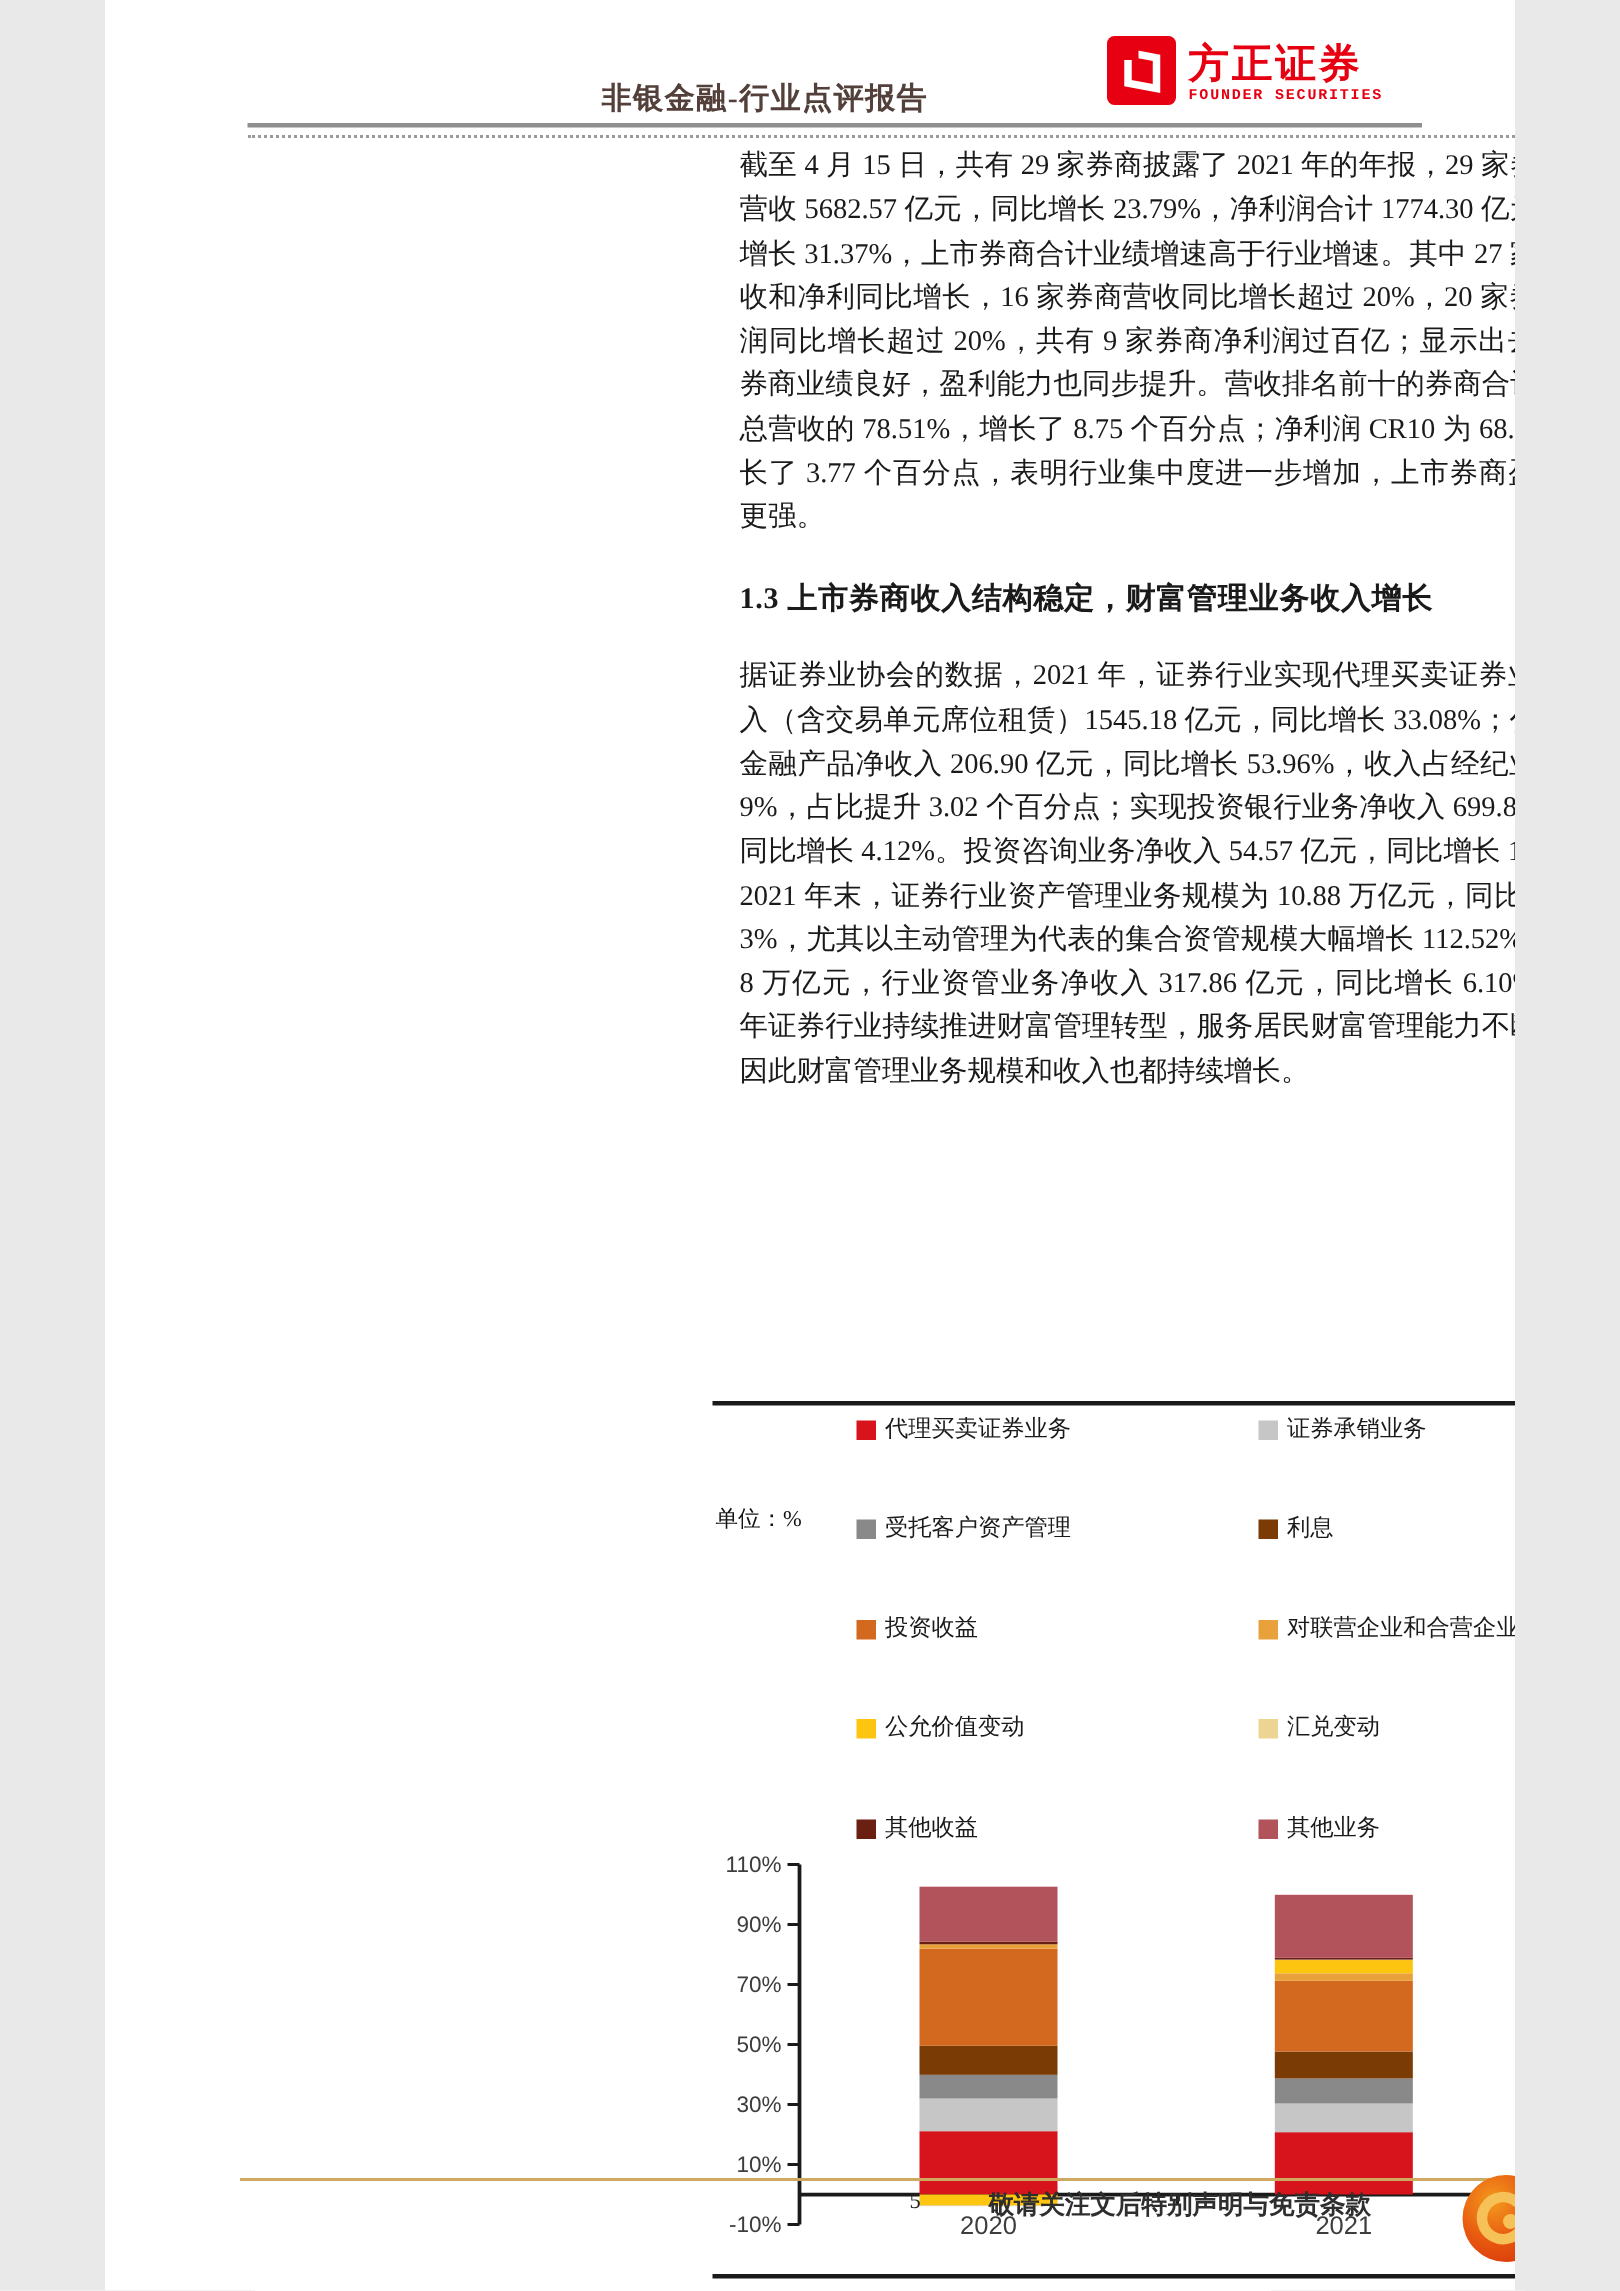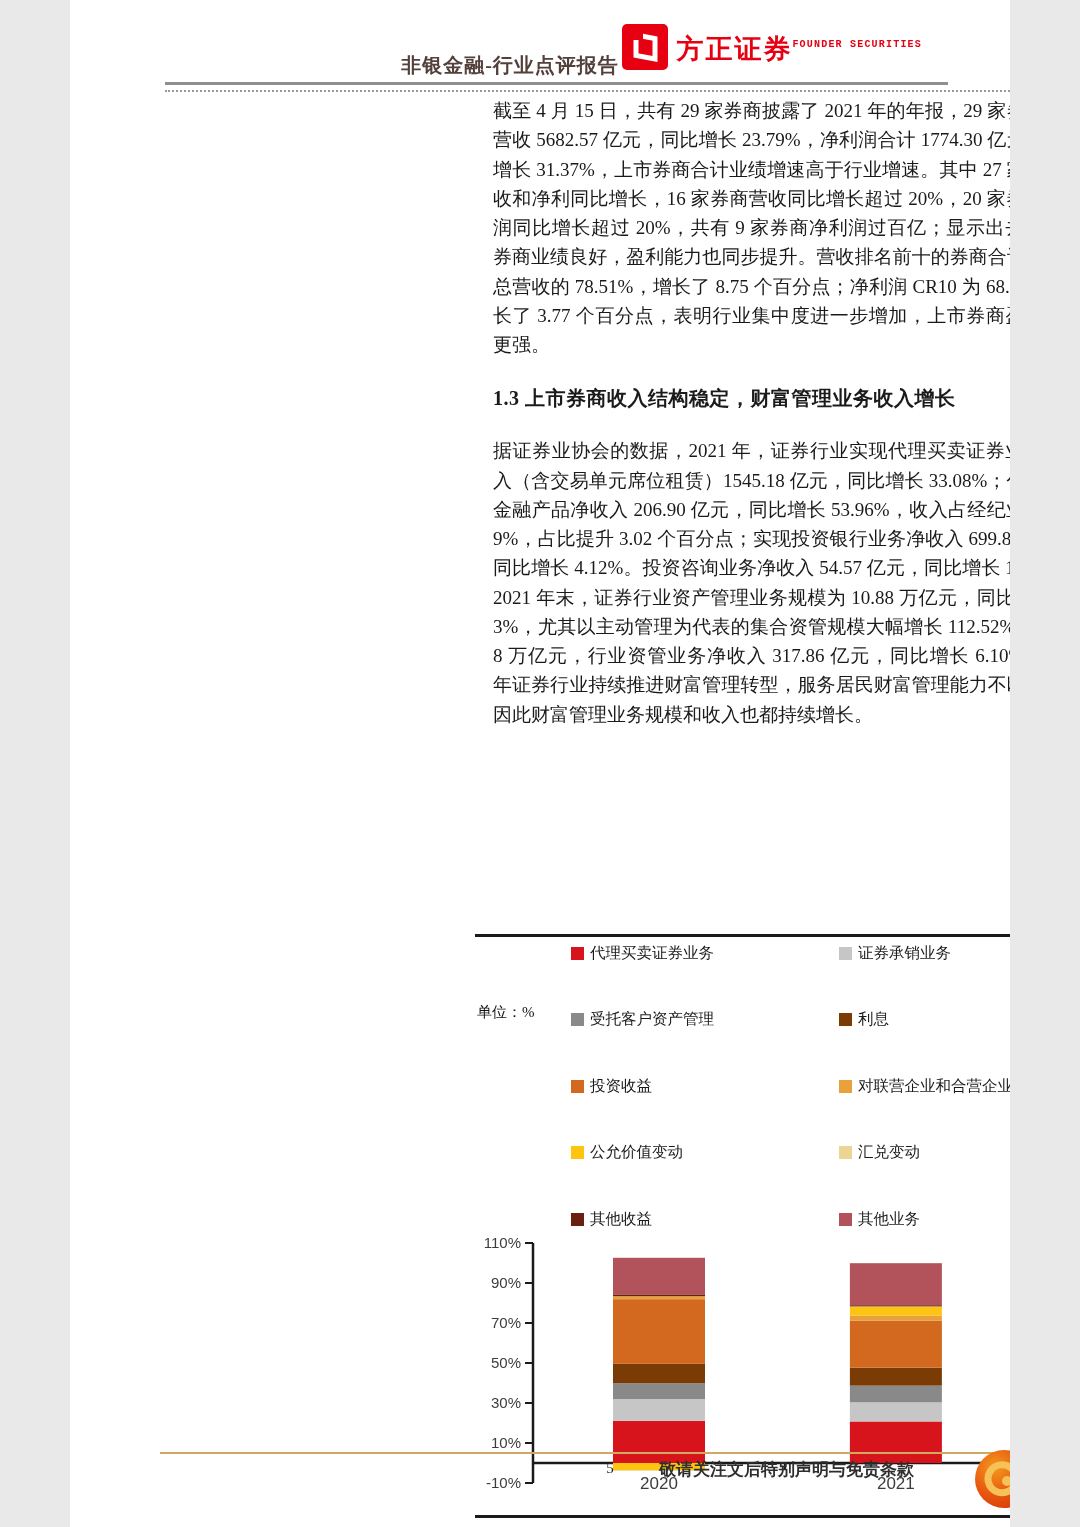--- a/index.html
+++ b/index.html
@@ -7,21 +7,21 @@
     position:relative;width:940px;height:1527px;background:#ffffff;
     margin:0 auto;overflow:hidden;
     font-family:"Liberation Serif","DejaVu Serif",serif;color:#1a1a1a;
   }
   
   .hdr-title{
     position:absolute;top:52px;left:0;width:880px;text-align:center;
     font-size:20px;font-weight:700;color:#53403a;letter-spacing:1px;
   }
   .hdr-logo{position:absolute;top:24px;right:88px;display:flex;align-items:center;gap:8px;}
-  .hdr-logo .brand{display:flex;flex-direction:row;line-height:1;}
+  .hdr-logo .brand{display:flex;flex-direction:column;line-height:1;}
   .brand-cn{font-family:"Liberation Sans","DejaVu Sans",sans-serif;font-size:27px;font-weight:700;color:#e60012;letter-spacing:2px;}
   .brand-en{font-family:Liberation Mono, monospace;font-size:10px;font-weight:700;color:#e60012;letter-spacing:1.2px;margin-top:4px;}
   .hdr-rule-solid{position:absolute;top:82px;left:95px;width:783px;height:3px;background:#8f8f8f;}
   .hdr-rule-dotted{position:absolute;top:90px;left:95px;width:905px;border-top:2px dotted #9a9a9a;}
   
   .content{position:absolute;left:423px;top:96px;width:590px;}
   .content p{
     margin:0 0 0 0;font-size:19px;line-height:1.54;text-align:justify;
     word-break:break-all;
   }

